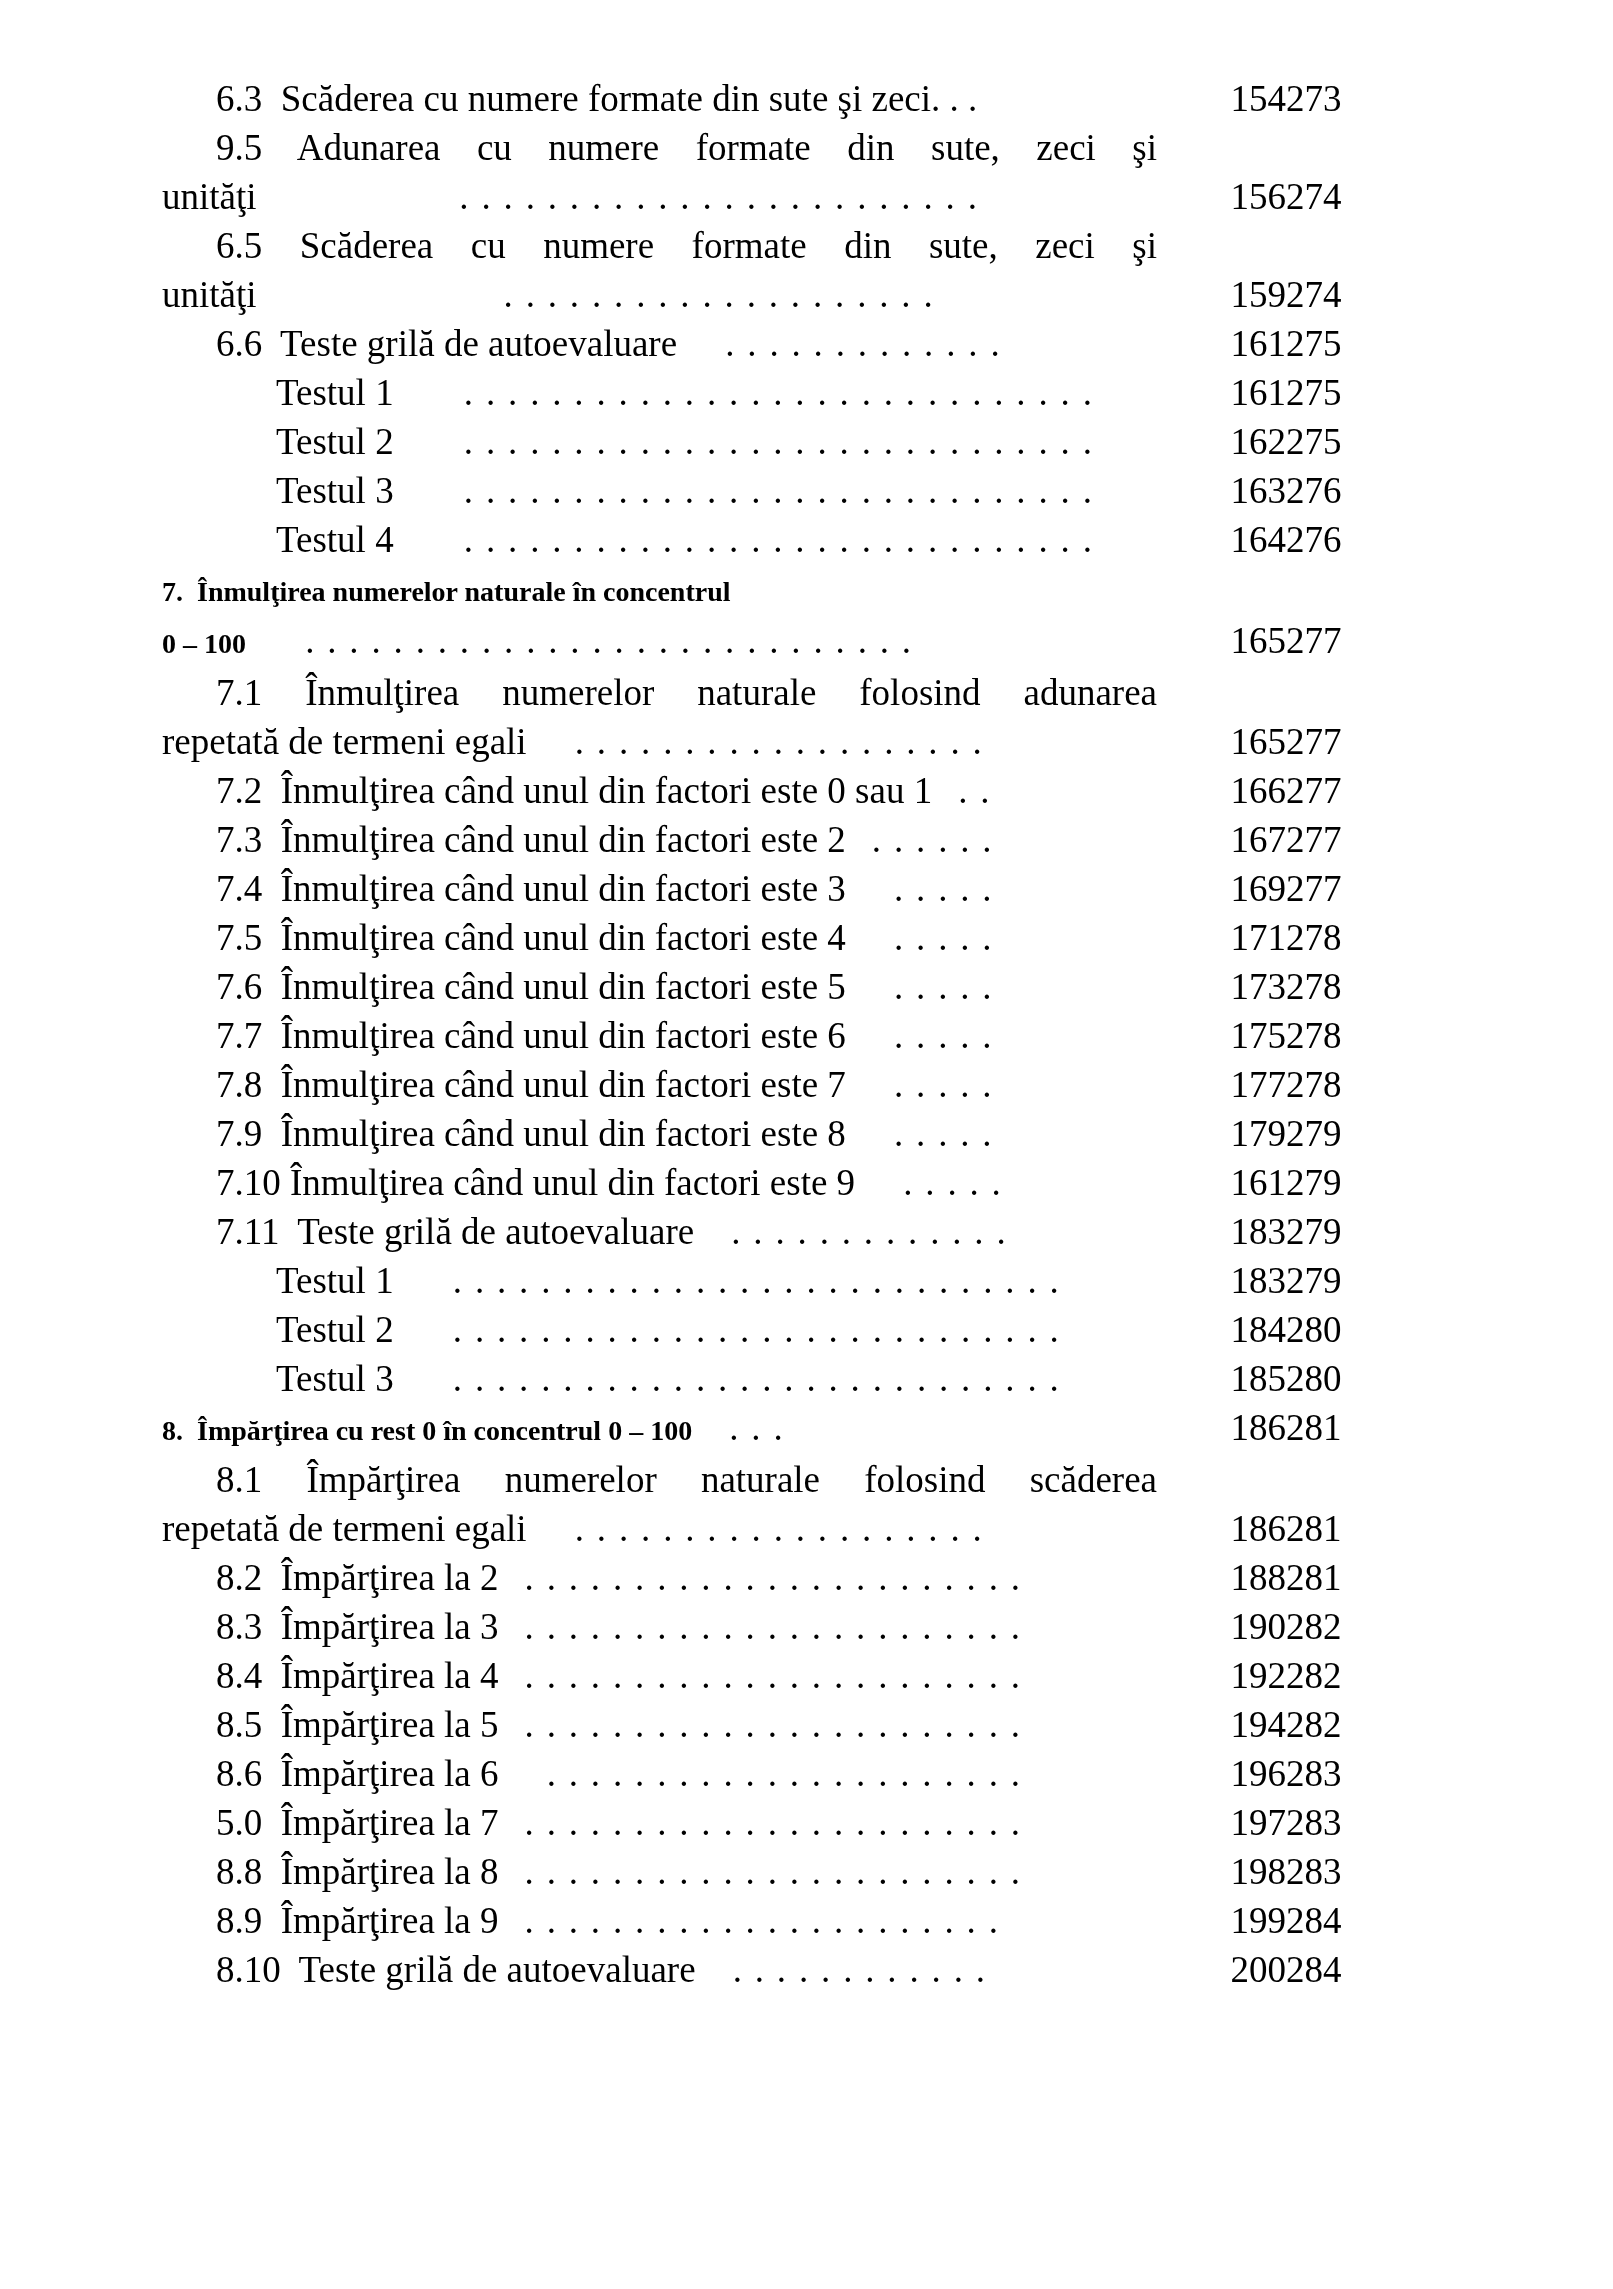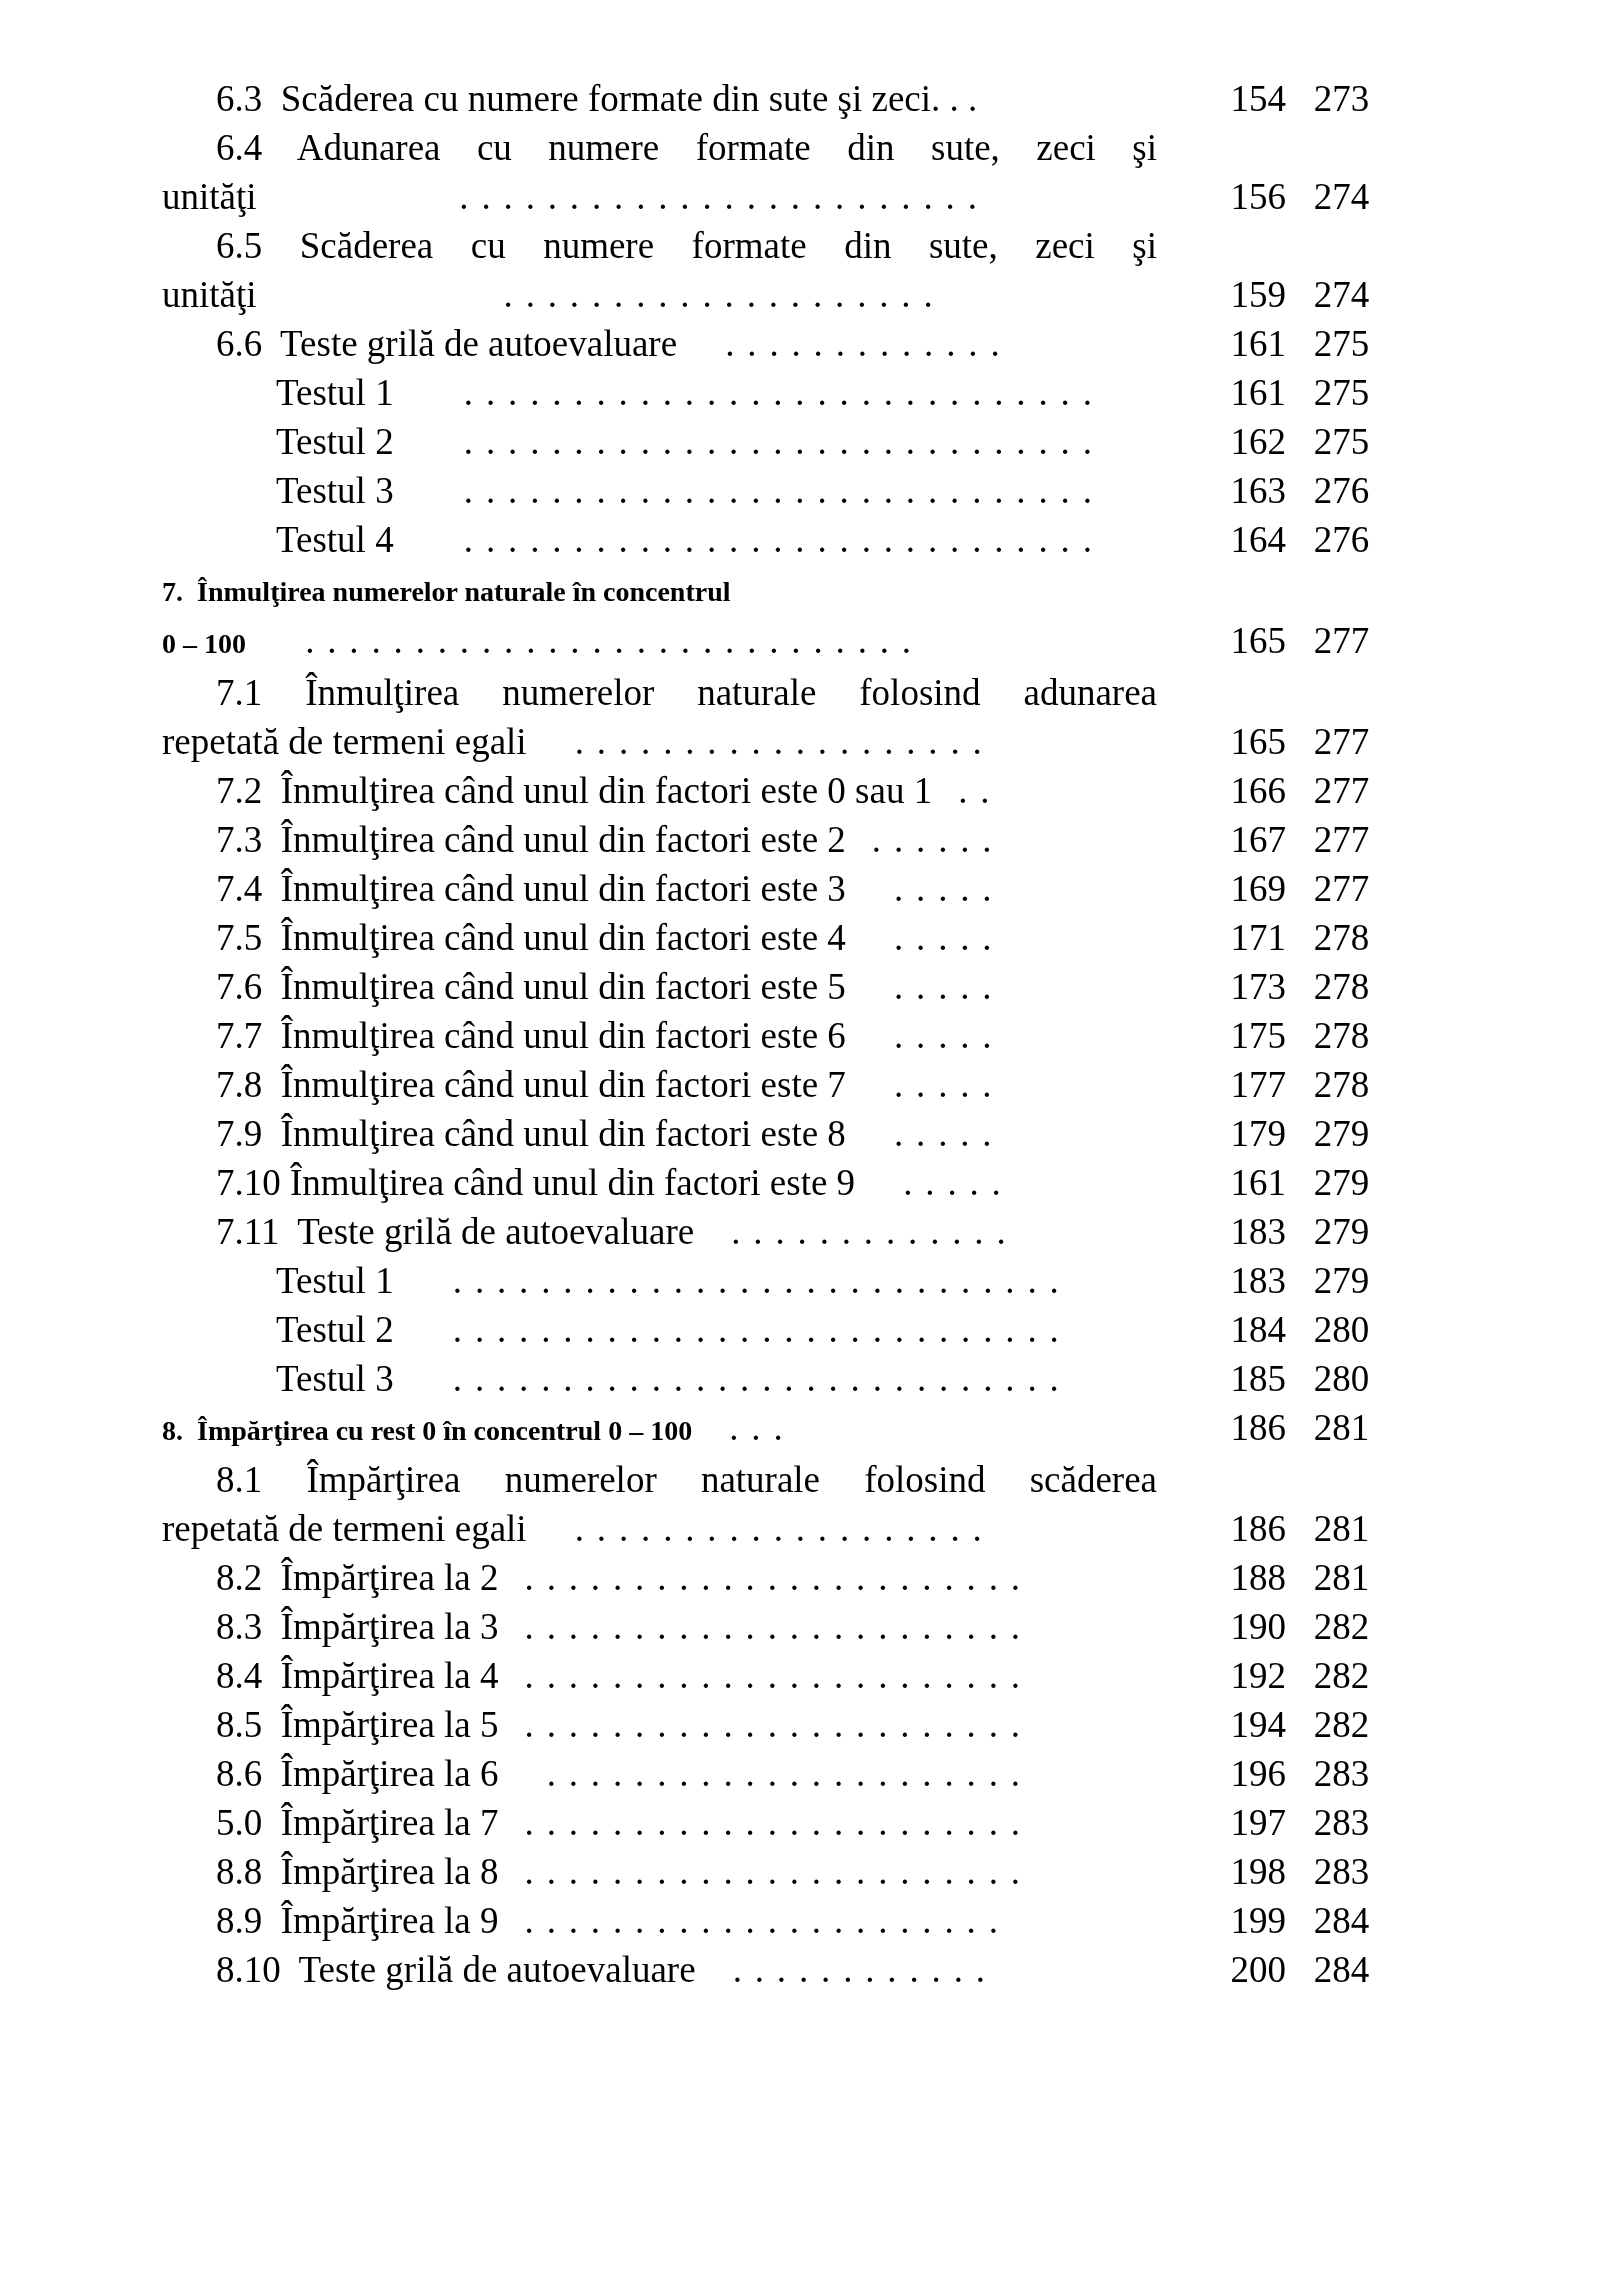--- a/index.html
+++ b/index.html
@@ -26,21 +26,21 @@
   }
   .title{white-space:pre;}
   .dots{
     white-space:pre;
     letter-spacing:1.8px;
     margin-left:26px;
     flex:0 1 auto;
     overflow:hidden;
   }
   .col1{flex:0 0 129px;text-align:right;}
-  .col2{flex:0 0 111px;text-align:center;}
+  .col2{flex:0 0 111px;text-align:left;}
   .ind-none{padding-left:0;}
   .ind-item{padding-left:54px;}
   .ind-testul{padding-left:114px;}
   .row.wrap{
     display:block;
     margin-right:240px;
     white-space:normal;
   }
   .row.wrap.just{
     text-align:justify;
@@ -55,21 +55,21 @@
   <div id="toc-rows">
       <div class="row entry ind-item">
     <span class="text-cell">
           <span class="title">6.3  Scăderea cu numere formate din sute şi zeci. . .</span>
           <span class="dots"></span>
         </span>
     <span class="col1">154</span>
     <span class="col2">273</span>
   </div>
       <div class="row wrap ind-item just">
-    <span class="title">6.4 Adunarea cu numere formate din sute, zeci şi</span>
+    <span class="title">9.5 Adunarea cu numere formate din sute, zeci şi</span>
   </div>
       <div class="row entry ind-none">
     <span class="text-cell">
           <span class="title">unităţi</span>
           <span class="dots">                . . . . . . . . . . . . . . . . . . . . . . . .</span>
         </span>
     <span class="col1">156</span>
     <span class="col2">274</span>
   </div>
       <div class="row wrap ind-item just">

